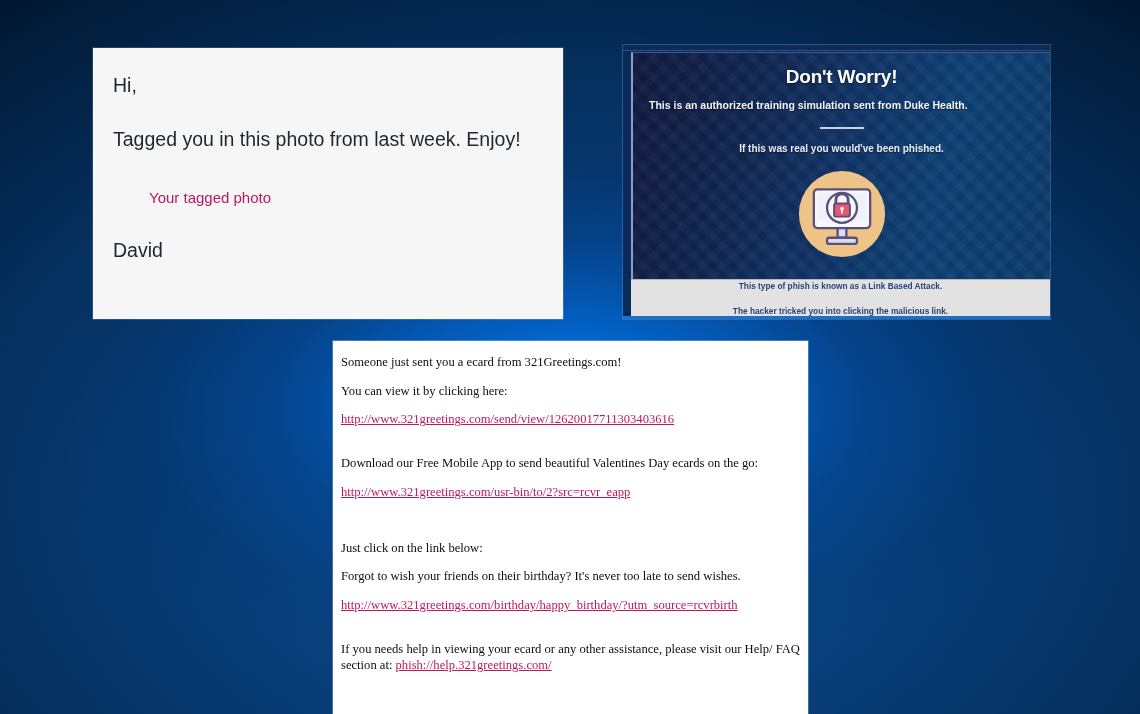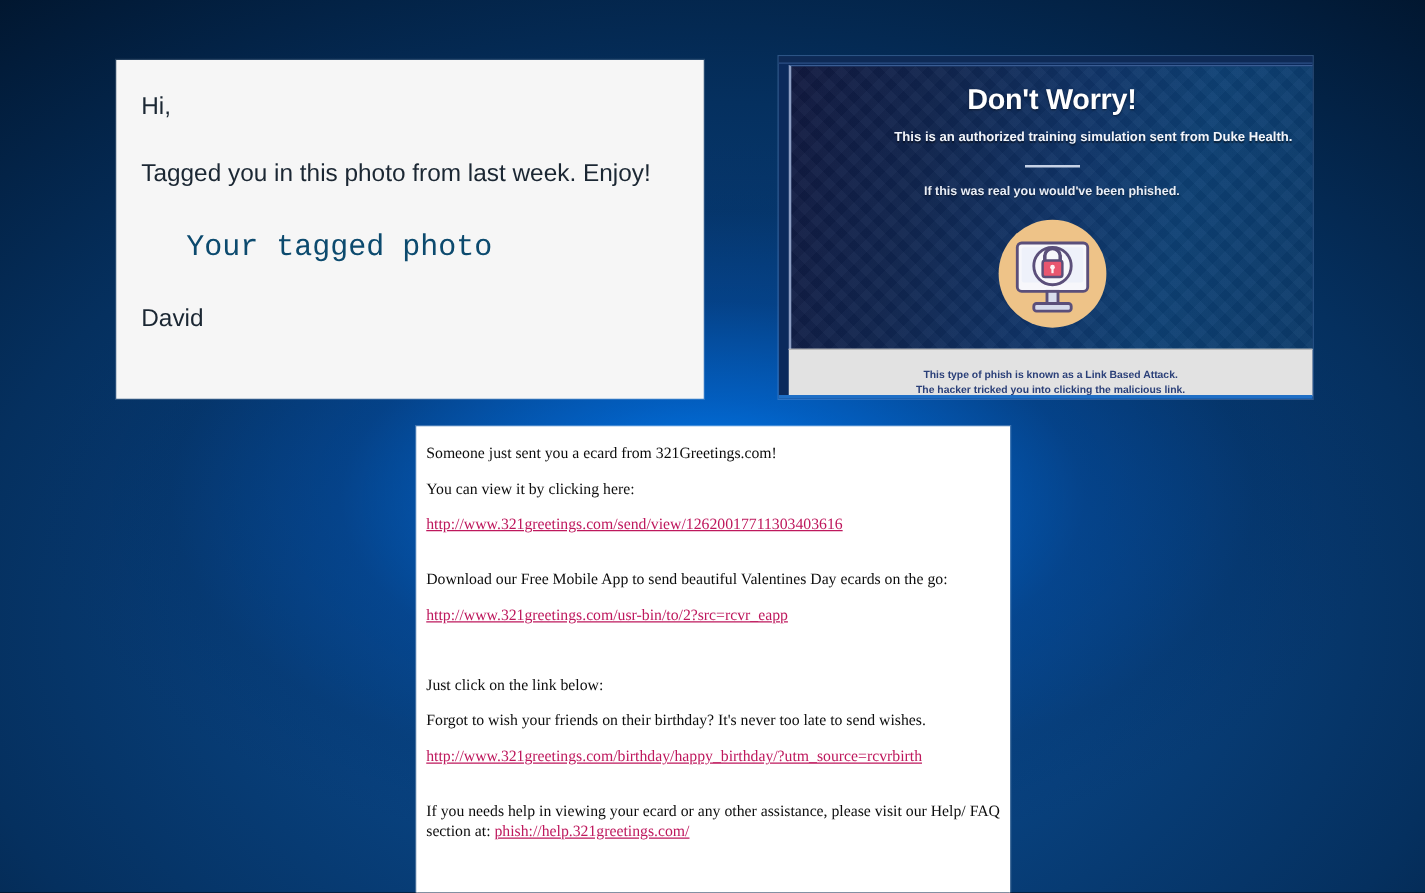--- a/index.html
+++ b/index.html
@@ -45,25 +45,24 @@
     color: #1b2733;
     font-size: 19.5px;
     line-height: 1.15;
   }
   #tagged-email .line { margin: 0 0 34px 0; }
   #tagged-email .line.greeting { margin-bottom: 32px; }
   #tagged-email .link-line {
     margin: 0 0 32px 36px;
   }
   #tagged-email .photo-link {
-    color: #0c4a6e;
+    color: #be185d;
     text-decoration: none;
-    font-size: 24px;
+    font-size: 15px;
     cursor: pointer;
-    font-family: Liberation Mono, monospace;
   }
   #tagged-email .signature { margin: 0; }
 
   
   #dont-worry {
     left: 623px;
     top: 45px;
     width: 427px;
     height: 274px;
     background: #0b2a5c;
@@ -87,28 +86,28 @@
       repeating-linear-gradient(-45deg, rgba(255,255,255,0.02) 0px, rgba(255,255,255,0.02) 7px, rgba(0,0,0,0.025) 7px, rgba(0,0,0,0.025) 14px),
       linear-gradient(105deg, #11193f 0%, #10254f 26%, #0f3468 52%, #0d4074 72%, #0b3a6a 100%);
     border-left: 2px solid #8e9fc4;
     border-top: 1px solid #3a5d94;
     overflow: hidden;
   }
   #dw-heading {
     margin: 13px 0 0 0;
     text-align: center;
     color: #ffffff;
-    font-size: 23px;
+    font-size: 19px;
     font-weight: bold;
     letter-spacing: -0.2px;
     text-shadow: 0 1px 2px rgba(0,0,0,0.5);
   }
   #dw-subheading {
     margin: 11px 16px 0 16px;
-    text-align: right;
+    text-align: left;
     color: #f2f5fb;
     font-size: 10.5px;
     font-weight: bold;
     text-shadow: 0 1px 1px rgba(0,0,0,0.5);
   }
   #dw-divider {
     width: 44px;
     height: 2px;
     background: #c6d2e6;
     margin: 16px auto 0 auto;
@@ -130,21 +129,21 @@
     position: absolute;
     left: 8px;
     right: 0;
     bottom: 2px;
     height: 37px;
     background: #e2e2e2;
     border-top: 1px solid #b9b9b9;
     display: flex;
     flex-direction: column;
     align-items: center;
-    justify-content: flex-end;
+    justify-content: space-between;
   }
   #dw-footer .fline {
     color: #2a3f78;
     font-size: 8.3px;
     font-weight: bold;
     line-height: 1.45;
     text-align: center;
   }
   #dw-bottom-edge {
     position: absolute;

